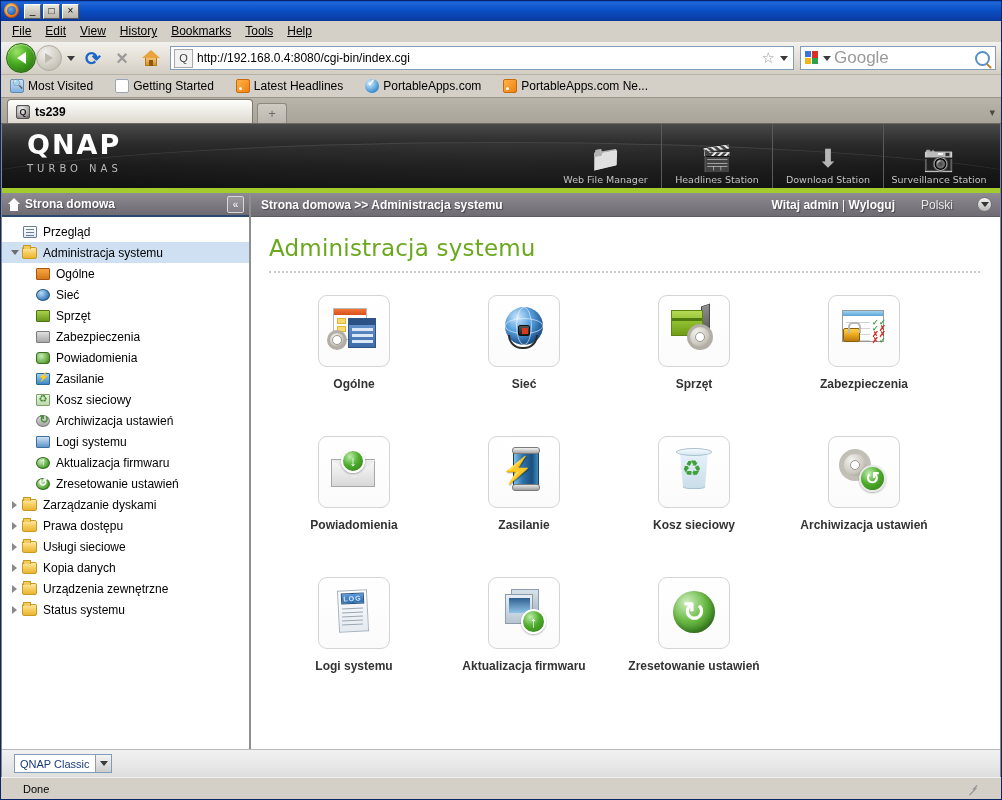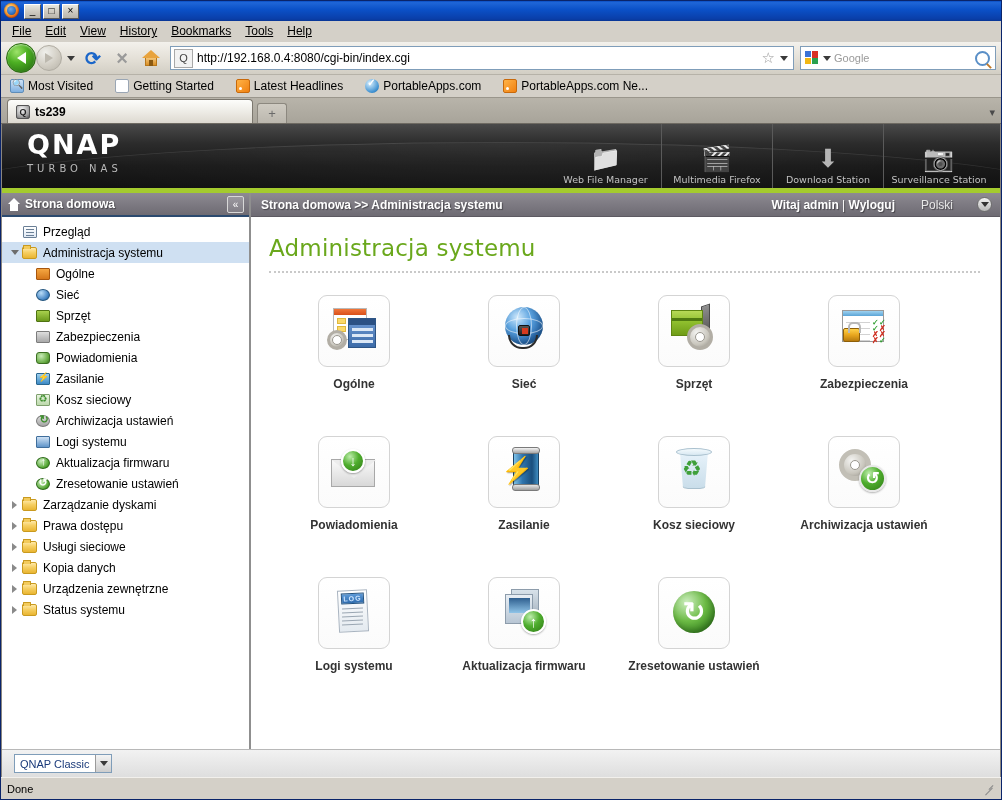--- a/index.html
+++ b/index.html
@@ -133,21 +133,21 @@
   }
   .g-ico {
     width: 16px; height: 16px; margin-right: 3px; flex: 0 0 auto;
     position: relative; background: #fff;
   }
   .g-ico i { position: absolute; display: block; }
   .g-b { left: 1px; top: 1px; width: 6px; height: 6px; background: #3b73d6; }
   .g-r { left: 8px; top: 1px; width: 6px; height: 7px; background: #d93025; }
   .g-y { left: 1px; top: 8px; width: 6px; height: 6px; background: #f2b713; }
   .g-g { left: 8px; top: 8px; width: 6px; height: 6px; background: #2aa14f; }
-  .search-text { flex: 1 1 auto; font-size: 11px; color: #9a9a9a; padding-left: 3px; }
+  .search-text { flex: 1 1 auto; font-size: 17px; color: #9a9a9a; padding-left: 3px; }
   .mag {
     width: 15px; height: 15px; border: 2px solid #5a8fc7; border-radius: 50%;
     position: relative; flex: 0 0 auto; margin-right: 2px;
   }
   .mag:after {
     content: ""; position: absolute; right: -4px; bottom: -3px;
     width: 6px; height: 2px; background: #c07a2a; transform: rotate(45deg);
   }
 
   
@@ -575,21 +575,21 @@
   .theme-arrow {
     width: 16px; height: 17px; flex: 0 0 auto;
     background: linear-gradient(180deg,#f4f4f4,#cdcdcd);
     border-left: 1px solid #9a9a9a;
     display: flex; align-items: center; justify-content: center;
   }
 
   
   .statusbar {
     height: 22px; flex: 0 0 auto; background: #d4d0c8;
-    display: flex; align-items: center; padding: 0 6px;
+    display: flex; align-items: center; padding: 0 22px;
     border-top: 1px solid #f2f0ec;
     font-size: 11px; color: #000;
   }
   .status-text { flex: 1 1 auto; }
   .grip { width: 14px; height: 14px; position: relative; }
   .grip:before, .grip:after {
     content: ""; position: absolute; right: 1px; background: #8a8a8a;
     width: 10px; height: 1px; transform: rotate(-45deg);
   }
   .grip:before { bottom: 4px; }
@@ -698,21 +698,21 @@
         <div class="brand-logo">QNAP</div>
         <div class="brand-sub">TURBO NAS</div>
       </div>
       <div class="stations">
         <div class="station">
           <div class="station-ico">📁</div>
           <div class="station-label">Web File Manager</div>
         </div>
         <div class="station">
           <div class="station-ico">🎬</div>
-          <div class="station-label">Multimedia Firefox</div>
+          <div class="station-label">Headlines Station</div>
         </div>
         <div class="station">
           <div class="station-ico">⬇</div>
           <div class="station-label">Download Station</div>
         </div>
         <div class="station">
           <div class="station-ico">📷</div>
           <div class="station-label">Surveillance Station</div>
         </div>
       </div>

